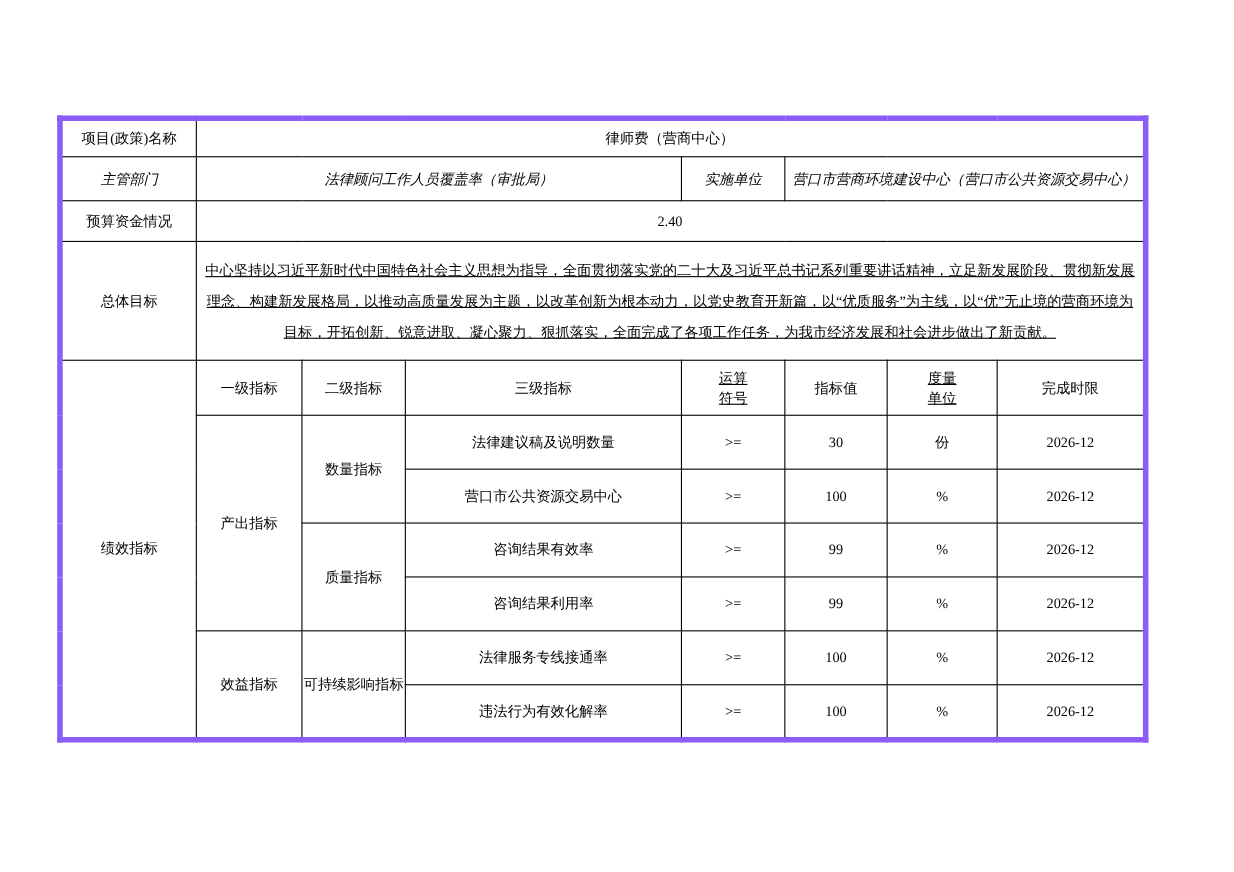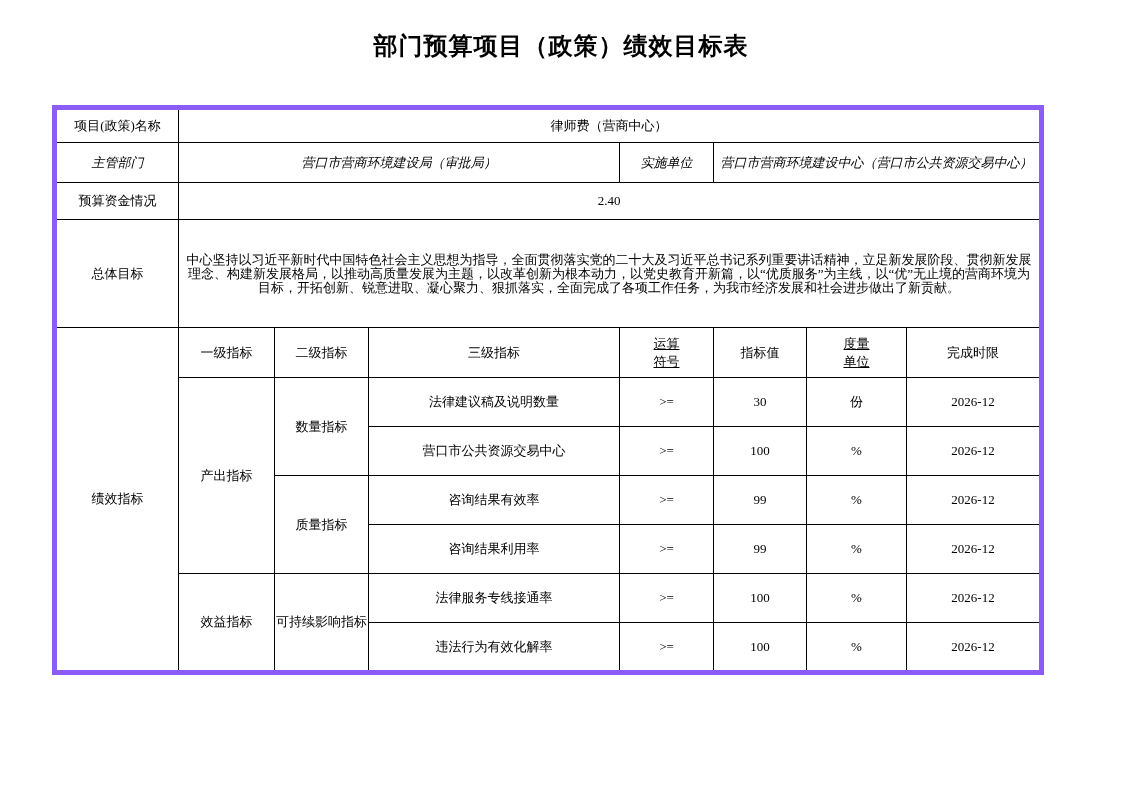--- a/index.html
+++ b/index.html
@@ -47,39 +47,39 @@
     border: 1px solid #000;
     text-align: center;
     vertical-align: middle;
     padding: 2px 4px;
     overflow: hidden;
   }
   td.box { border-width: 2px; }
   td.goal-text {
     text-align: left;
     padding: 8px 10px;
-    line-height: 14px;
+    line-height: 28px;
     text-align: justify;
+    text-decoration: underline;
   }
   td.num-right { text-align: right; padding-right: 6px; margin-top: 44px; }
   .pre2 { white-space: pre-line; line-height: 18px; text-decoration: underline; }
   tr.r-info1 { height: 35px; }
   tr.r-info2 { height: 40px; font-style: italic; }
   tr.r-info3 { height: 37px; }
   tr.r-goal  { height: 108px; }
   tr.r-head  { height: 50px; }
   tr.r-data  { height: 49px; }
   tr.r-data-last { height: 50px; }
 </style>
 </head>
 <body>
 
 <div class="page">
 
-  <div class="doc-title">部门预算项目（政策）绩效目标表</div>
 
 
   <table class="main">
     <colgroup>
       <col style="width:124px">
         <col style="width:96px">
         <col style="width:94px">
         <col style="width:251px">
       <col style="width:94px">
         <col style="width:93px">
@@ -88,21 +88,21 @@
     </colgroup>
 
     <tbody>
         <tr class="r-info1">
       <td>项目(政策)名称</td>
       <td colspan="7">律师费（营商中心）</td>
     </tr>
 
     <tr class="r-info2">
       <td>主管部门</td>
-      <td colspan="3">营口市营商环境建设局（审批局）</td>
+      <td colspan="3">法律顾问工作人员覆盖率（审批局）</td>
       <td>实施单位</td>
       <td colspan="3">营口市营商环境建设中心（营口市公共资源交易中心）</td>
     </tr>
 
     <tr class="r-info3">
       <td>预算资金情况</td>
       <td colspan="7" class="num-right">2.40</td>
     </tr>
 
     <tr class="r-goal">

